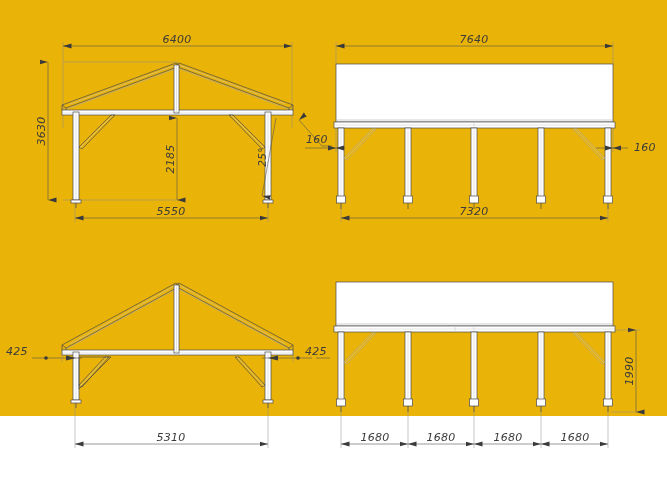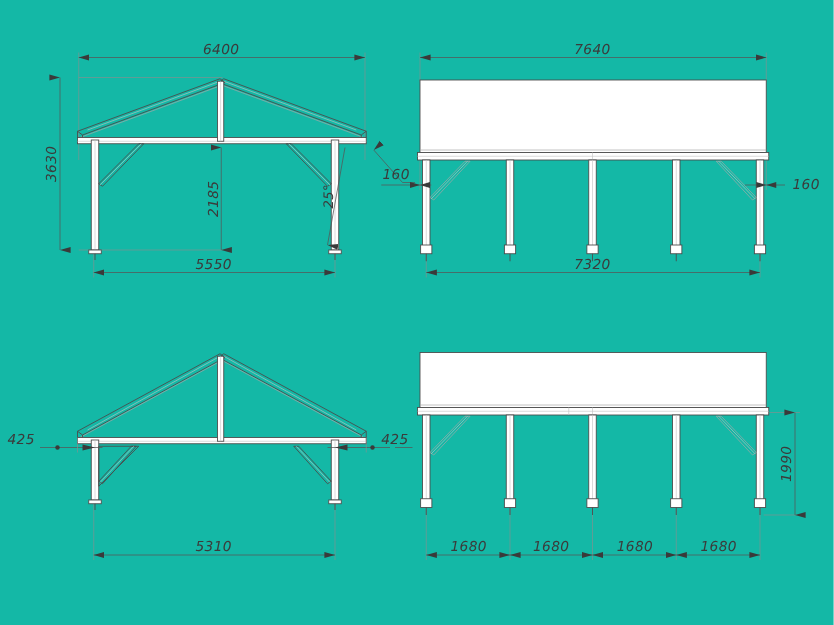--- a/index.html
+++ b/index.html
@@ -1,19 +1,19 @@
 <!DOCTYPE html>
 <html><head>
 <meta charset="utf-8">
 <title>Carport Technical Drawing</title>
 <style>
   html,body{margin:0;padding:0;background:#ffffff;}
   body{width:667px;height:500px;overflow:hidden;
        font-family:"DejaVu Sans",sans-serif;}
-  #sheet{position:relative;width:667px;height:500px;background:#14b8a6;}
+  #sheet{position:relative;width:667px;height:416px;background:#eab308;}
   svg.dwg{position:absolute;left:0;top:0;width:667px;height:500px;}
   text.dim{font-family:"DejaVu Sans",sans-serif;font-style:italic;
            font-size:11px;fill:#3b3b3b;letter-spacing:0.3px;}
   text.dim.sm{font-size:10.5px;}
   .ln{stroke:#4a4a4a;stroke-width:0.7;fill:none;}
   .lnlite{stroke:#a8a8a8;stroke-width:0.55;fill:none;}
   .lnvlite{stroke:#c4c4c4;stroke-width:0.5;fill:none;}
   .dimline{stroke:#555;stroke-width:0.6;fill:none;}
   .extline{stroke:#8d8d8d;stroke-width:0.5;fill:none;}
   .fillpanel{fill:#ffffff;}

